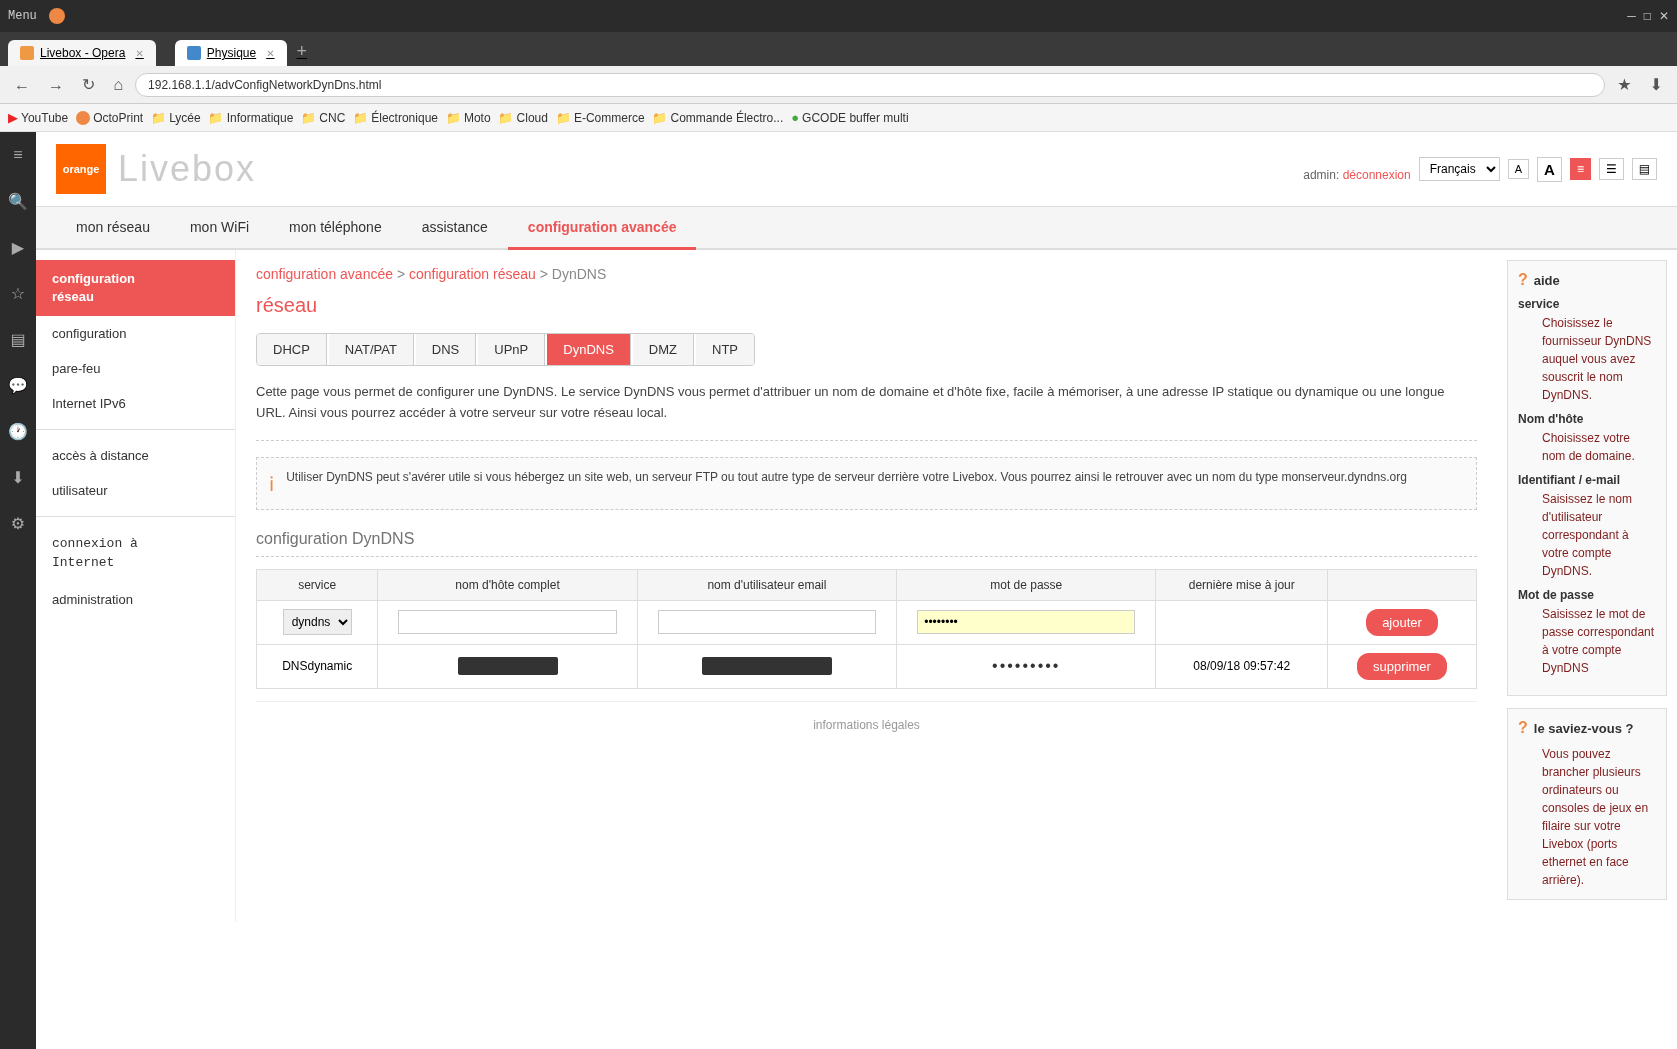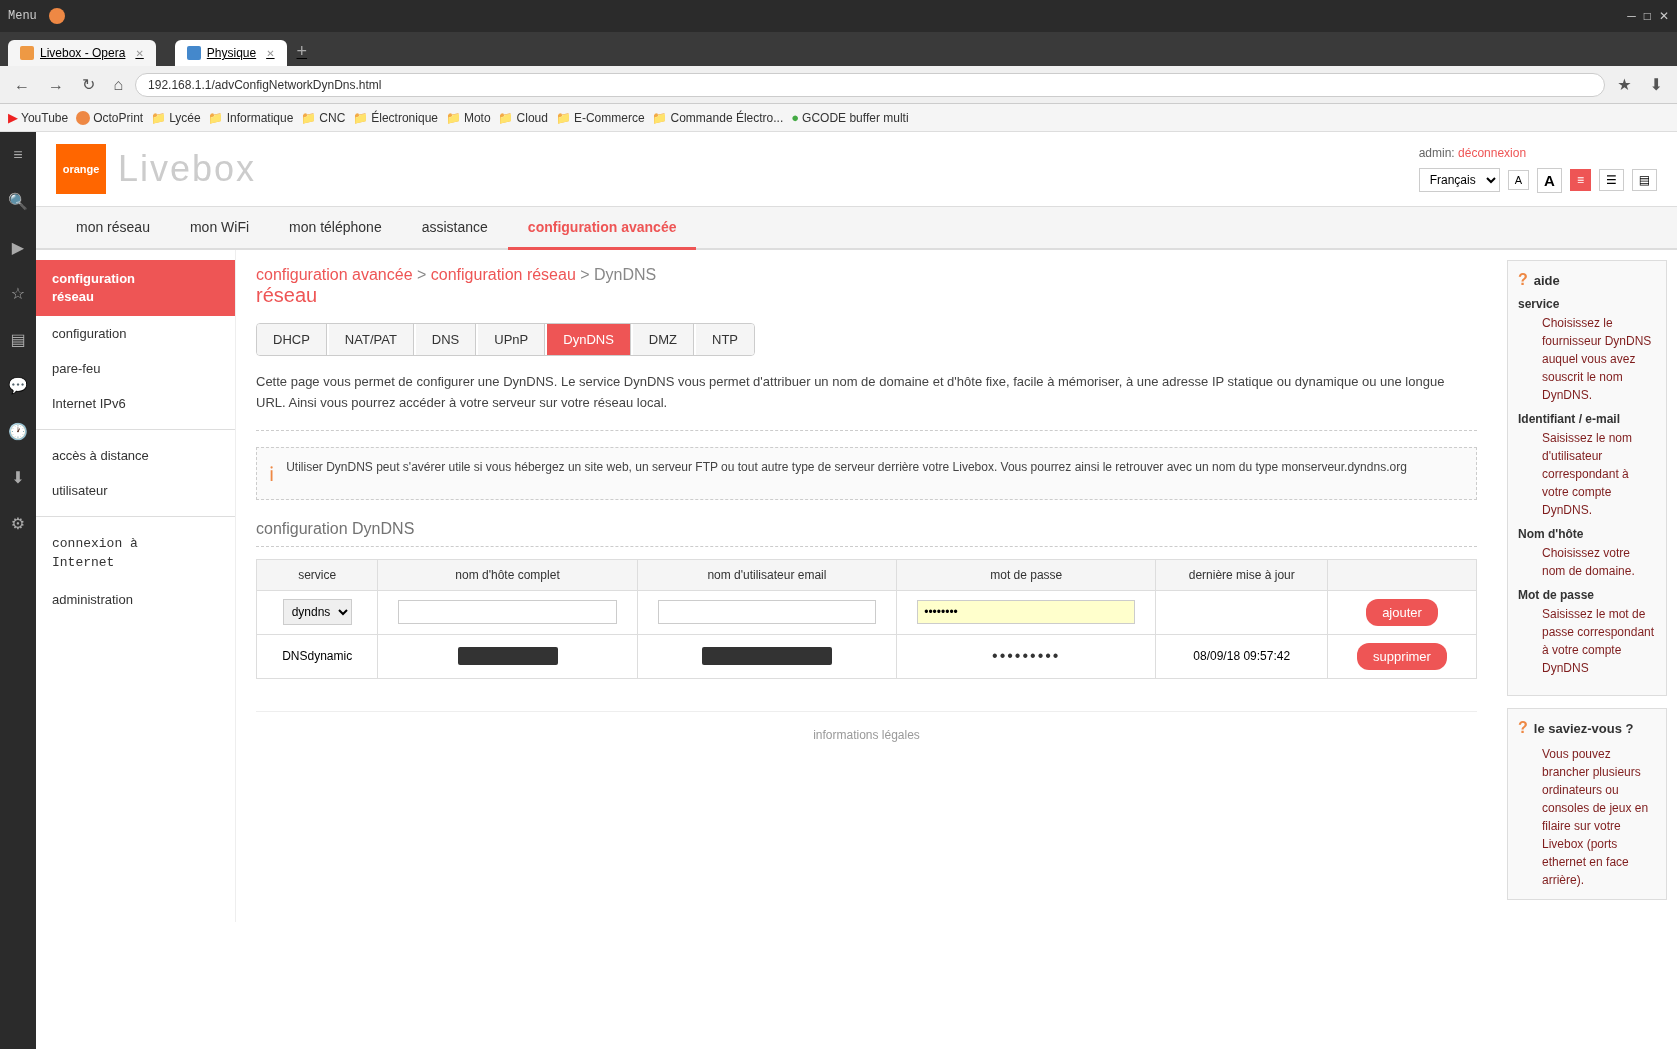--- a/index.html
+++ b/index.html
@@ -26,21 +26,21 @@
     .sidebar-icon { color: #aaa; font-size: 16px; cursor: pointer; width: 30px; height: 30px; display: flex; align-items: center; justify-content: center; border-radius: 4px; }
 
     
     .main-content { flex: 1; background: #fff; overflow-y: auto; }
 
     
     .livebox-header { background: #fff; padding: 12px 20px; display: flex; align-items: center; justify-content: space-between; border-bottom: 1px solid #ddd; }
     .livebox-logo { display: flex; align-items: center; gap: 12px; }
     .orange-square { width: 50px; height: 50px; background: #ff6600; display: flex; align-items: center; justify-content: center; color: white; font-size: 11px; font-weight: bold; }
     .livebox-title { font-size: 36px; color: #ccc; font-weight: 300; letter-spacing: 2px; }
-    .header-right { display: flex; flex-direction: column; align-items: flex-start; gap: 8px; }
+    .header-right { display: flex; flex-direction: row; align-items: flex-end; gap: 8px; }
     .admin-bar { font-size: 12px; color: #666; }
     .admin-bar a { color: #e55; text-decoration: none; }
     .lang-font-bar { display: flex; align-items: center; gap: 8px; }
     .lang-select { border: 1px solid #ccc; padding: 3px 6px; font-size: 12px; background: #fff; }
     .font-btn { border: 1px solid #ccc; background: #fff; cursor: pointer; padding: 3px 6px; font-size: 12px; }
     .font-btn.active { background: #e55; color: white; border-color: #e55; }
 
     
     .nav-tabs { background: #f5f5f5; display: flex; padding: 0 20px; border-bottom: 2px solid #ddd; }
     .nav-tab { padding: 12px 20px; cursor: pointer; color: #333; font-size: 14px; border: none; background: none; border-bottom: 3px solid transparent; margin-bottom: -2px; }
@@ -48,21 +48,21 @@
 
     
     .content-area { display: flex; padding: 0; }
     .sidebar-nav { width: 200px; padding: 10px 0; border-right: 1px solid #eee; }
     .sidebar-nav-item { padding: 10px 16px; cursor: pointer; font-size: 13px; color: #333; }
     .sidebar-nav-item.active { background: #e55; color: white; font-weight: bold; }
     .sidebar-nav-divider { border-top: 1px solid #ddd; margin: 8px 0; }
 
     
     .main-panel { flex: 1; padding: 16px 20px; }
-    .breadcrumb { font-size: 16px; color: #888; margin-bottom: 0; }
+    .breadcrumb { font-size: 14px; color: #888; margin-bottom: 12px; }
     .breadcrumb a { color: #e55; text-decoration: none; }
     .page-title { font-size: 20px; color: #e55; margin-bottom: 16px; font-weight: normal; }
 
     
     .sub-tabs { display: flex; gap: 2px; margin-bottom: 16px; border: 1px solid #ccc; border-radius: 4px; overflow: hidden; }
     .sub-tab { padding: 8px 16px; cursor: pointer; background: #f5f5f5; border: none; font-size: 13px; color: #333; border-right: 1px solid #ccc; }
     .sub-tab:last-child { border-right: none; }
     .sub-tab.active { background: #e55; color: white; }
 
     
@@ -87,21 +87,21 @@
 
     
     .right-panel { width: 180px; padding: 10px; }
     .help-box { background: #f9f9f9; border: 1px solid #ddd; padding: 10px; margin-bottom: 12px; font-size: 12px; }
     .help-title { display: flex; align-items: center; gap: 6px; font-weight: bold; color: #333; margin-bottom: 8px; font-size: 13px; }
     .help-section { margin-bottom: 8px; }
     .help-section-title { font-weight: bold; color: #333; margin-bottom: 3px; }
     .help-section-text { color: #7f1d1d; line-height: 1.5; margin-left: 24px; }
 
     
-    .footer { text-align: center; padding: 16px; color: #999; font-size: 12px; border-top: 1px solid #eee; margin-top: 32px; }
+    .footer { text-align: center; padding: 16px; color: #999; font-size: 12px; border-top: 1px solid #eee; margin-top: 12px; }
 
     .password-field-yellow { background: #ffffcc; }
   </style>
 </head>
 <body>
 
 <div class="browser-chrome">
 
   <div class="title-bar">
     <span style="margin-right:12px; cursor:pointer;font-family:Liberation Mono, monospace;">Menu</span>
@@ -354,26 +354,26 @@
         <div class="help-box">
           <div class="help-title">
             <span style="color:#e84;font-size:16px;">?</span>
             <span>aide</span>
           </div>
           <div class="help-section">
             <div class="help-section-title">service</div>
             <div class="help-section-text">Choisissez le fournisseur DynDNS auquel vous avez souscrit le nom DynDNS.</div>
           </div>
           <div class="help-section">
+            <div class="help-section-title">Nom d'hôte</div>
+            <div class="help-section-text">Choisissez votre nom de domaine.</div>
+          </div>
+          <div class="help-section">
             <div class="help-section-title">Identifiant / e-mail</div>
             <div class="help-section-text">Saisissez le nom d'utilisateur correspondant à votre compte DynDNS.</div>
-          </div>
-          <div class="help-section">
-            <div class="help-section-title">Nom d'hôte</div>
-            <div class="help-section-text">Choisissez votre nom de domaine.</div>
           </div>
           <div class="help-section">
             <div class="help-section-title">Mot de passe</div>
             <div class="help-section-text">Saisissez le mot de passe correspondant à votre compte DynDNS</div>
           </div>
         </div>
 
         <div class="help-box">
           <div class="help-title">
             <span style="color:#e84;font-size:16px;">?</span>

